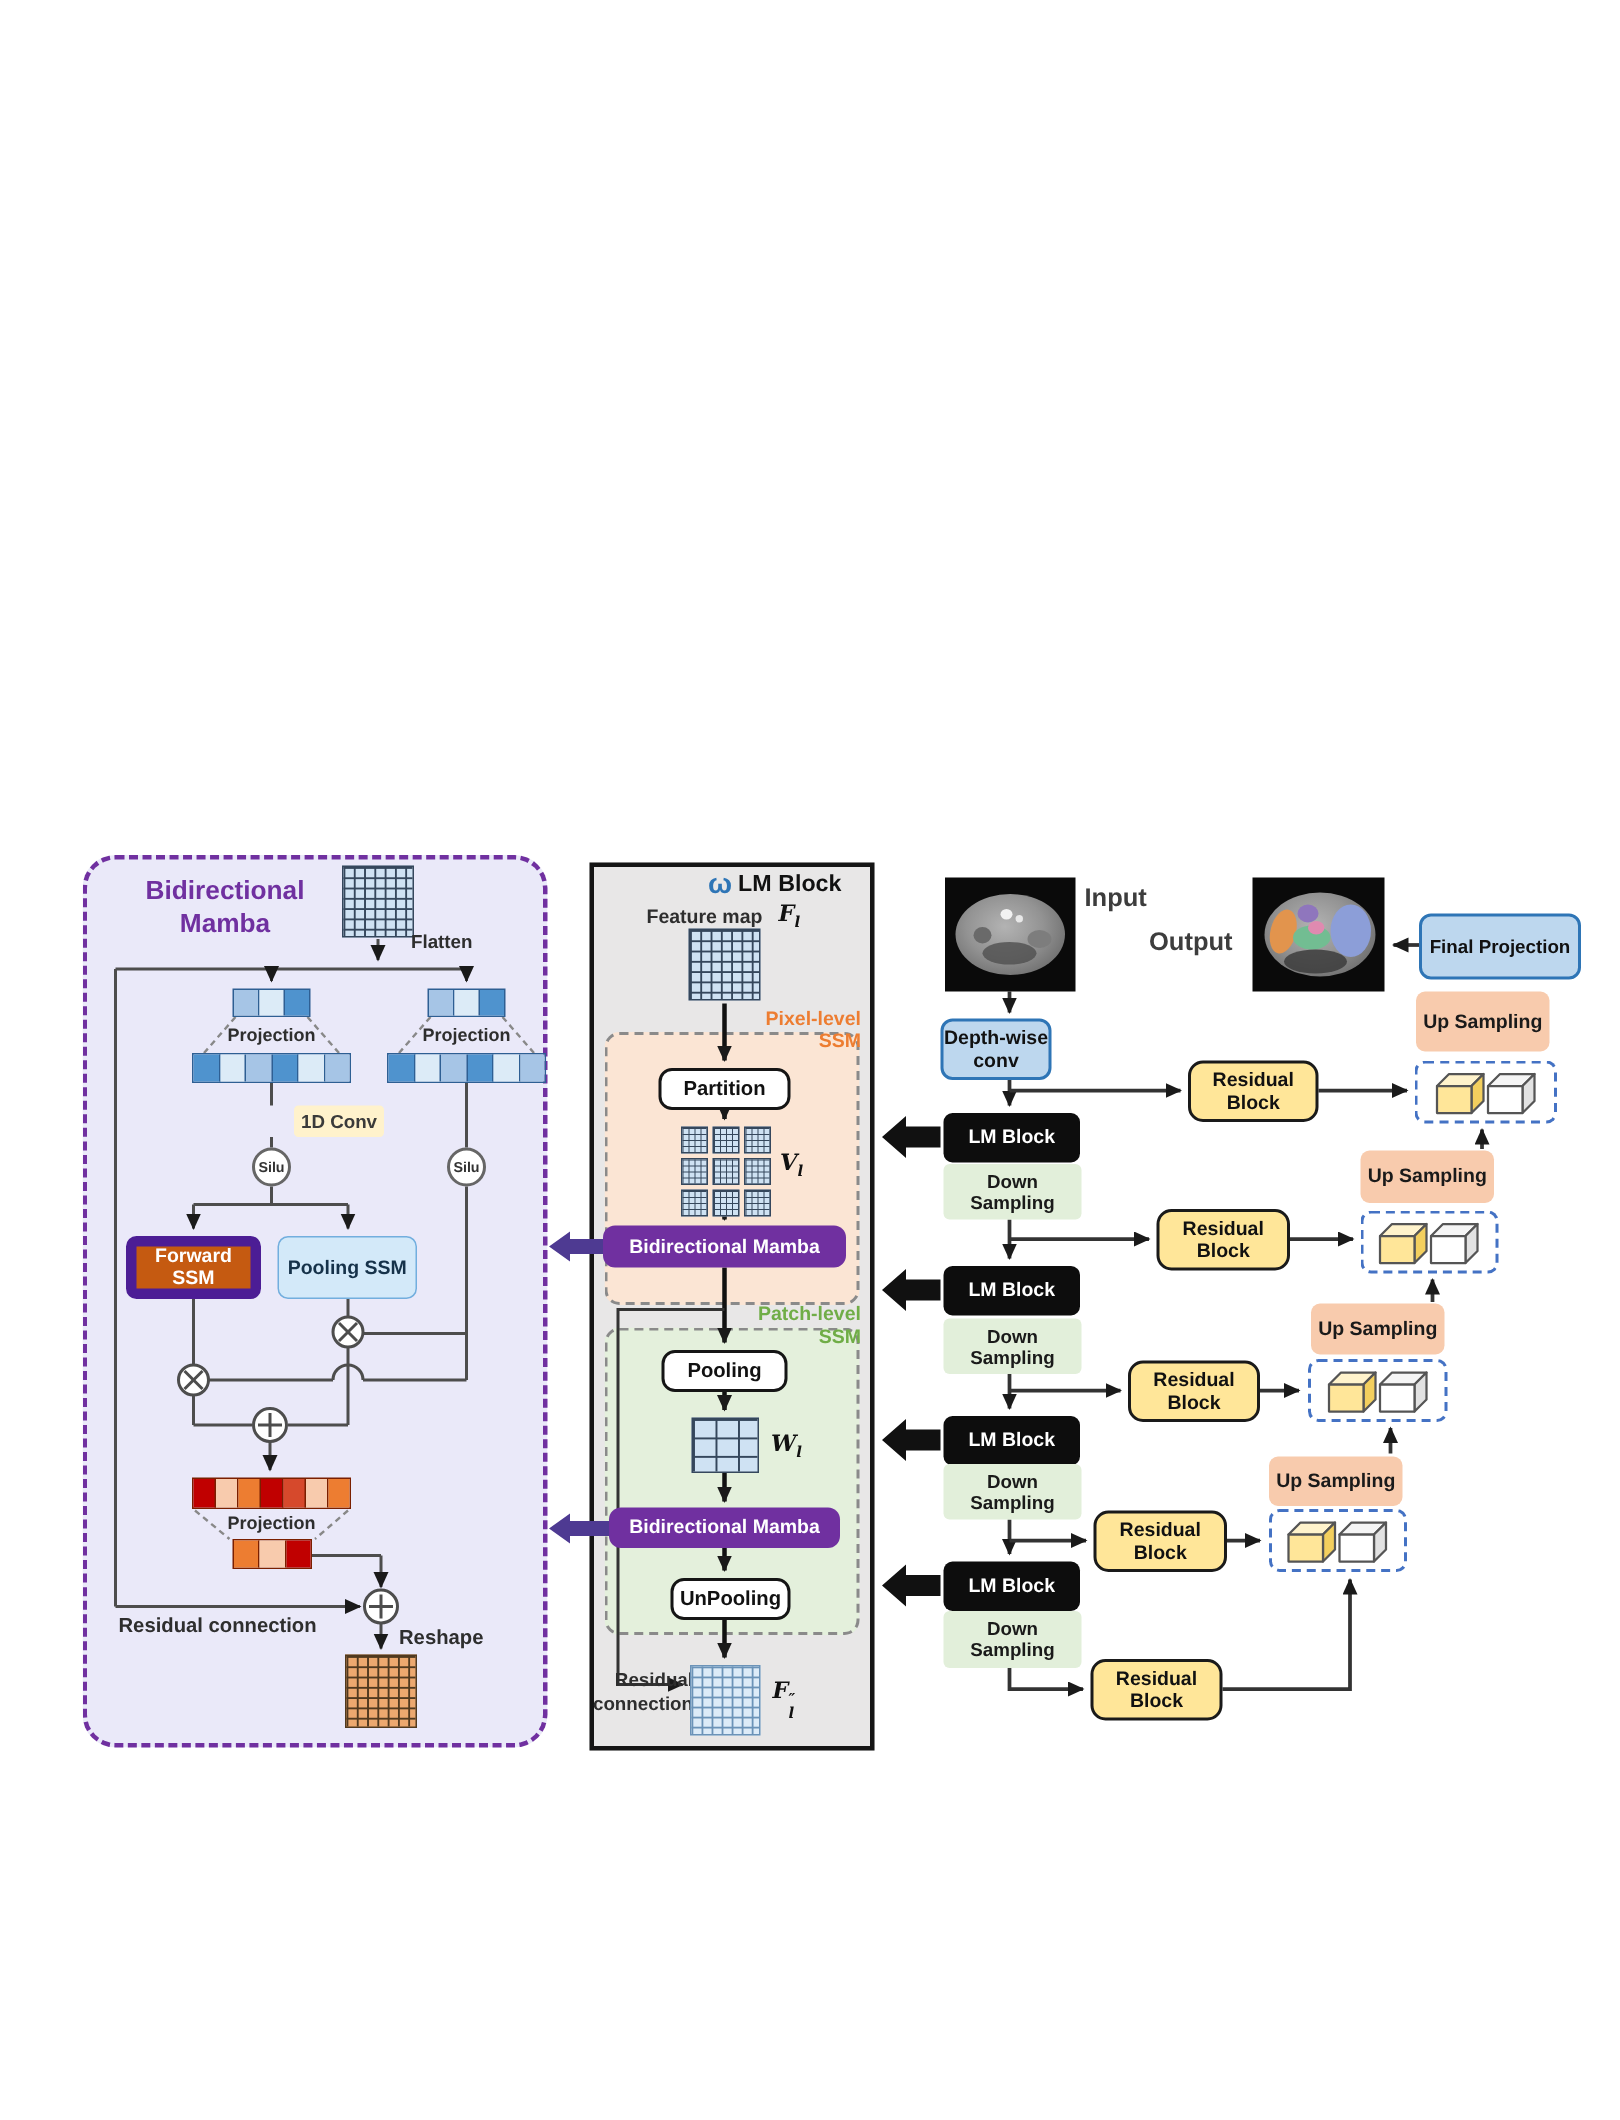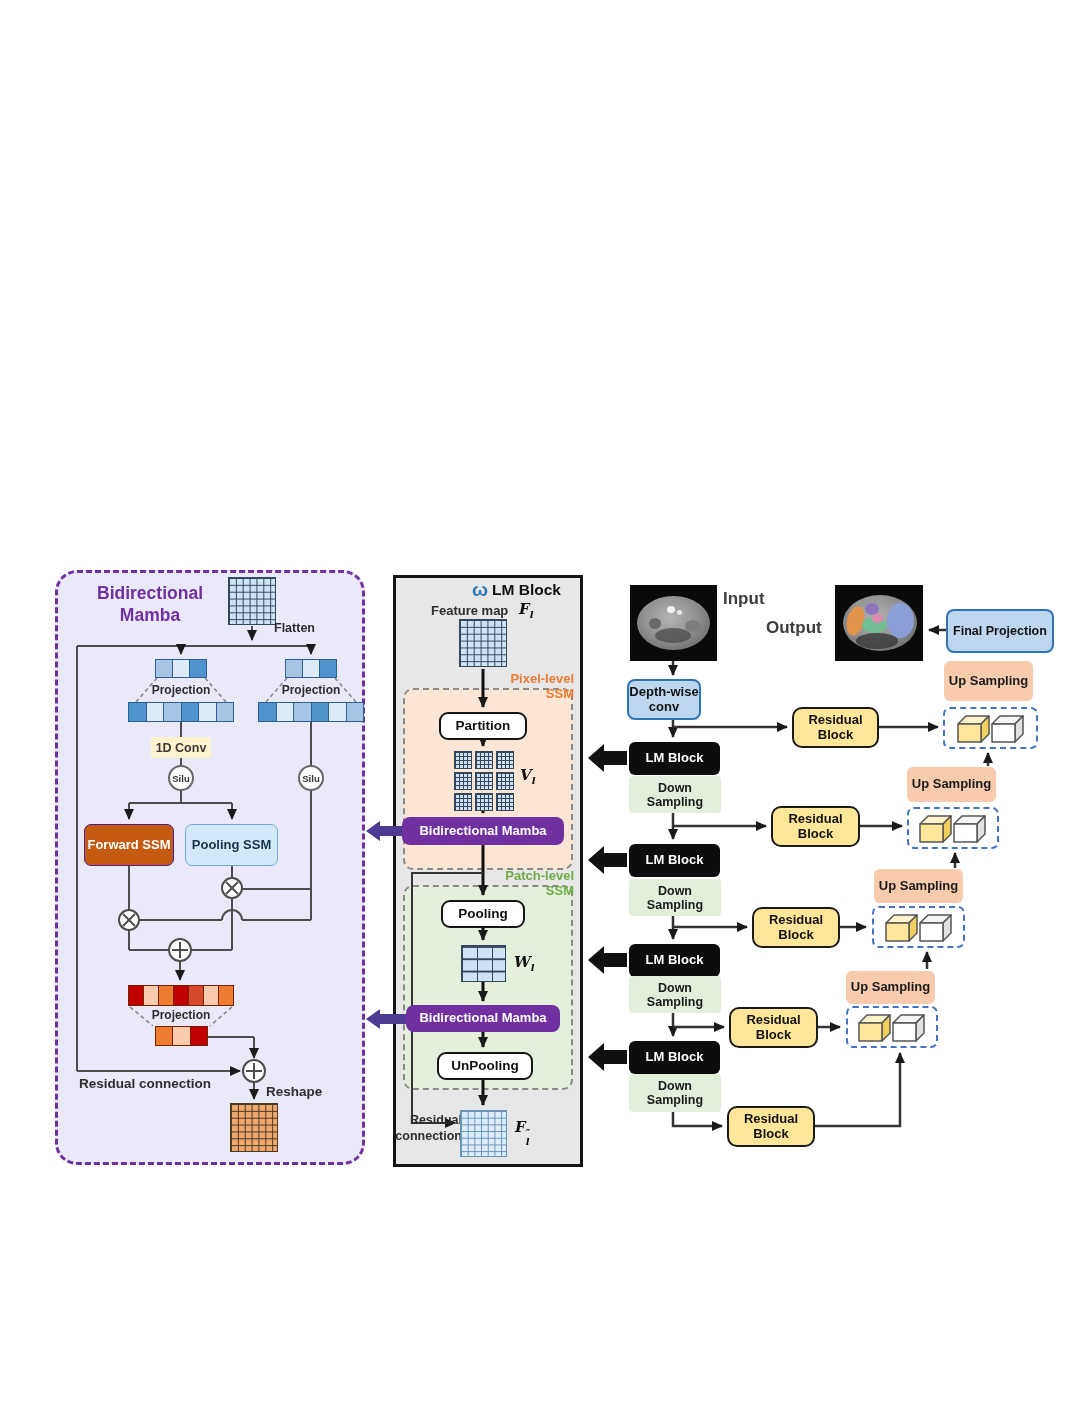--- a/index.html
+++ b/index.html
@@ -24,23 +24,23 @@
        font-weight:bold;line-height:1.12;z-index:3;}
   .fs12{font-size:12.5px;} .fs13{font-size:13px;} .fs14{font-size:13.5px;}
   .white-box{background:#fff;border:2.5px solid #151515;border-radius:9px;color:#111;text-align:right;}
   .mamba-box{background:#7030a0;border-radius:8px;color:#fff;white-space:nowrap;}
   .lm-black{background:#0d0d0d;border-radius:6px;color:#fff;}
   .ds-green{background:#e2efda;border-radius:4px;color:#1a1a1a;}
   .rb-yellow{background:#ffe699;border:2.5px solid #1a1a1a;border-radius:10px;color:#111;}
   .us-peach{background:#f8cbad;border-radius:6px;color:#1a1a1a;}
   .blue-box{background:#bdd7ee;border:2px solid #2e75b6;border-radius:8px;color:#111;}
   .cube-box{background:#fff;border:2px dashed #4472c4;border-radius:7px;}
-  .fwd-box{background:#c55a11;border:1px solid #4c1d95;border-radius:7px;color:#fff;}
+  .fwd-box{background:#c55a11;border:7px solid #4c1d95;border-radius:7px;color:#fff;}
   .bwd-box{background:#d3e9f9;border:1.5px solid #72aede;border-radius:7px;color:#16324a;}
-  .conv1d{background:#fff2cc;border-radius:3px;color:#3a3a3a;}
+  .conv1d{background:#fff2cc;border-radius:3px;color:#3a3a3a;margin-left:45px;}
   .silu{background:#fff;border:2px solid #666;border-radius:50%;font-size:9.5px;
         display:flex;align-items:center;justify-content:center;font-weight:bold;color:#333;z-index:3;}
   
   .lbl{font-weight:bold;color:#2e2e2e;z-index:3;}
   .panel-title{font-size:17.5px;color:#7030a0;text-align:center;line-height:1.25;font-weight:bold;z-index:3;}
   .pixel-lbl{color:#ed7d31;text-align:right;font-size:13px;font-weight:bold;line-height:1.15;z-index:3;}
   .patch-lbl{color:#70ad47;text-align:right;font-size:13px;font-weight:bold;line-height:1.15;z-index:3;}
   .io-lbl{font-size:17px;color:#3d3d3d;font-weight:bold;z-index:3;}
   .mvar{font-family:"DejaVu Serif",serif;font-style:italic;font-weight:bold;font-size:15px;color:#111;z-index:3;}
   .mvar sub{font-size:10px;} .mvar .ss{display:inline-flex;flex-direction:column;font-size:10px;line-height:0.85;vertical-align:-4px;}
@@ -286,21 +286,21 @@
       <div class="grid-mini"></div>
   </div>
   <span class="abs mvar" style="left:520px;top:766px;"><i>V</i><sub>l</sub></span>
   <div class="abs box mamba-box fs13" style="left:402px;top:817px;width:162px;height:28px;">Bidirectional Mamba</div>
 
   <div class="abs patch-lbl" style="left:494px;top:869px;width:80px;">Patch-level SSM</div>
   <div class="abs box white-box fs14" style="left:441px;top:900px;width:84px;height:28px;white-space:nowrap;">Pooling</div>
   <div class="abs grid-w" style="left:461px;top:945px;width:45px;height:37px;"></div>
   <span class="abs mvar" style="left:514px;top:953px;"><i>W</i><sub>l</sub></span>
   <div class="abs box mamba-box fs13" style="left:406px;top:1005px;width:154px;height:27px;">Bidirectional Mamba</div>
-  <div class="abs box white-box fs14" style="left:437px;top:1052px;width:96px;height:28px;white-space:nowrap;">UnPooling</div>
+  <div class="abs box white-box fs14" style="left:447px;top:1052px;width:80px;height:28px;white-space:nowrap;">UnPooling</div>
 
   <div class="abs lbl" style="left:390px;top:1112px;width:72px;text-align:right;font-size:12.5px;line-height:1.3;">Residual connection</div>
   <div class="abs grid-b2" style="left:460px;top:1110px;width:47px;height:47px;"></div>
   <span class="abs mvar" style="left:515px;top:1118px;"><i>F</i><span class="ss">
         <sup>″</sup>
         <sub>l</sub>
       </span></span>
 
   <div class="abs ct" style="left:630px;top:585px;width:87px;height:76px;">
     <div class="body-ellipse" style="left:7px;top:11px;width:73px;height:54px;">

